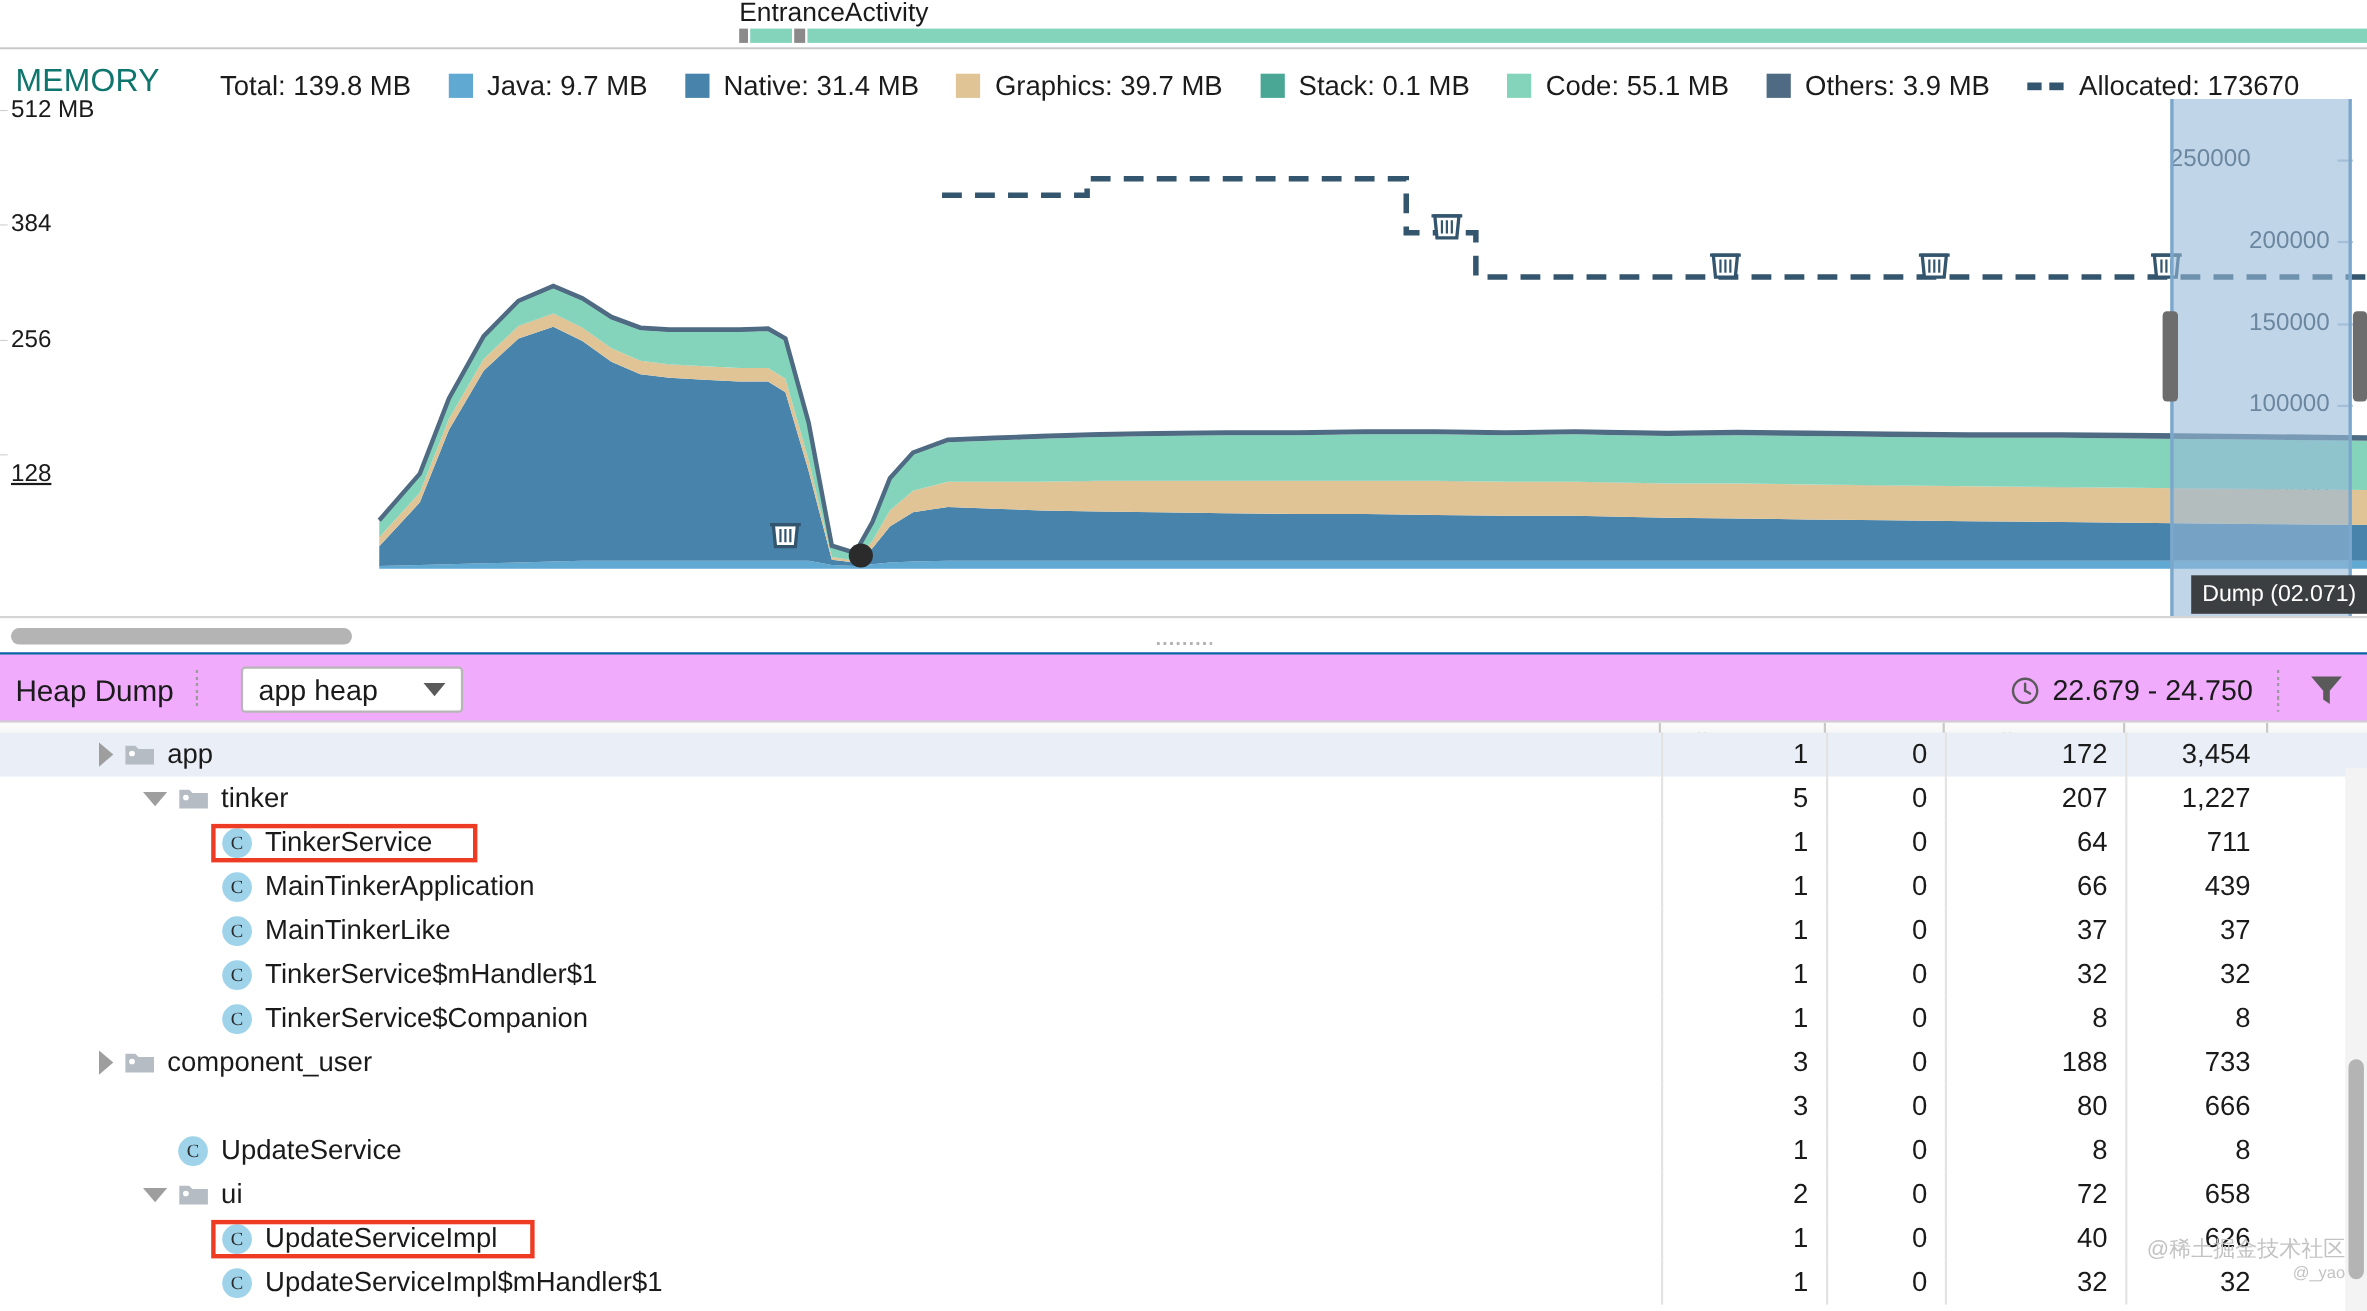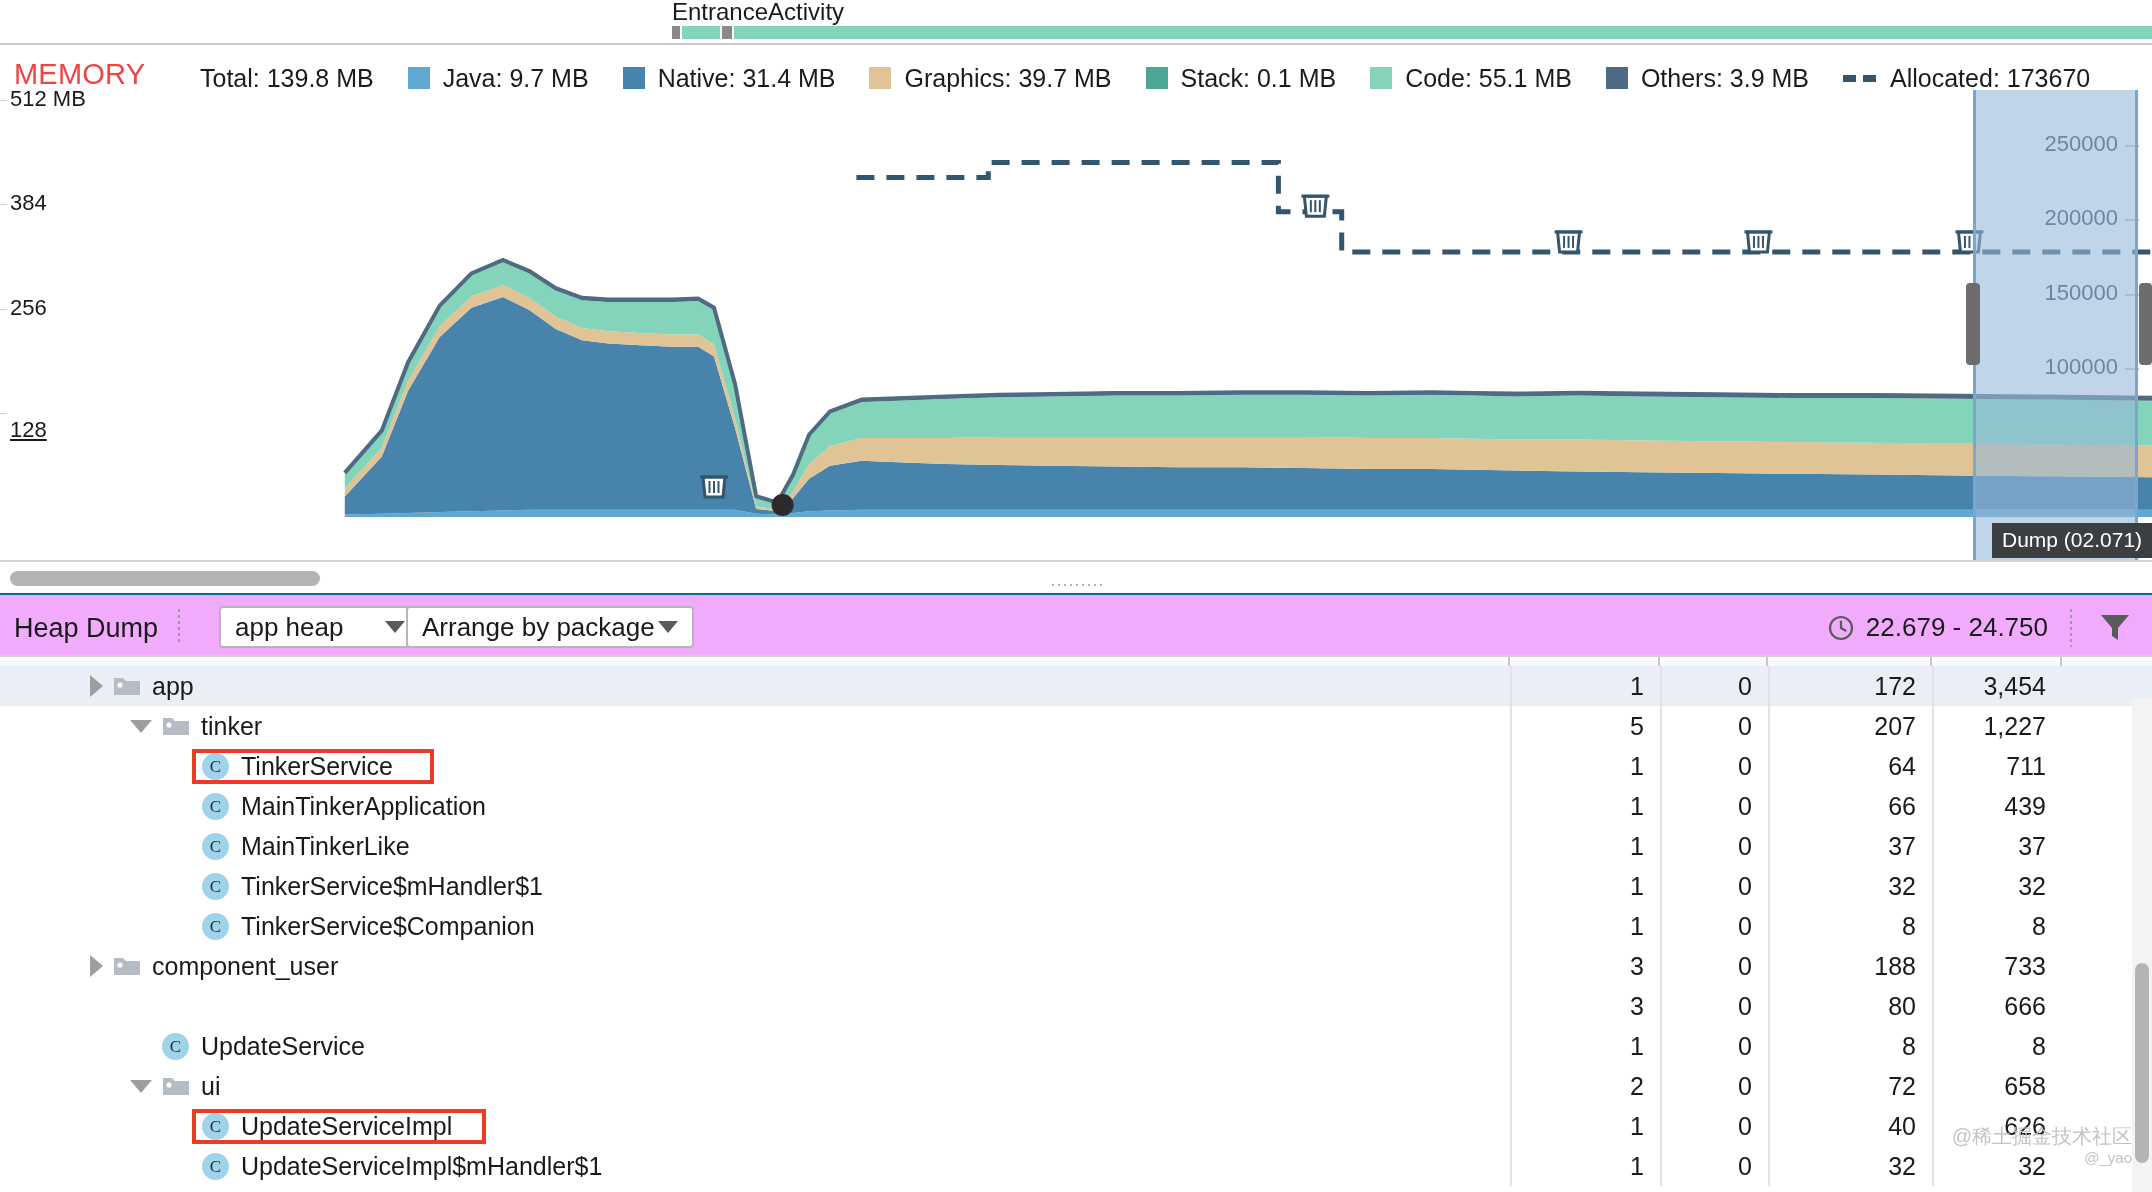--- a/index.html
+++ b/index.html
@@ -41,21 +41,21 @@
 
   
   #memory-panel {
     position: absolute;
     left: 0; top: 45px;
     width: 2152px; height: 515px;
     background: #ffffff;
   }
   #memory-title {
     position: absolute; left: 14px; top: 13px;
-    font-size: 29px; color: #ef4444; letter-spacing: .2px;
+    font-size: 29px; color: #0f766e; letter-spacing: .2px;
   }
   #legend {
     position: absolute; left: 200px; top: 18px;
     height: 30px;
     display: flex; align-items: center;
     font-size: 25px; color: #1b1b1b;
     white-space: nowrap;
   }
   .legend-item { display: flex; align-items: center; margin-right: 34px; }
   .legend-swatch { width: 22px; height: 22px; margin-right: 13px; flex: 0 0 auto; }
@@ -336,21 +336,21 @@
       <div class="y-tick-left" style="top: 55px;"></div>
       <div class="y-label-left" style="top: 145.25px;">384</div>
       <div class="y-tick-left" style="top: 159.25px;"></div>
       <div class="y-label-left" style="top: 249.5px;">256</div>
       <div class="y-tick-left" style="top: 263.5px;"></div>
       <div class="y-label-left" style="top: 372px; text-decoration: underline;">128</div>
       <div class="y-tick-left" style="top: 367.75px;"></div>
     </div>
 
   <div id="y-right">
-      <div class="y-label-right" style="top: 85.6786px; left: 1988px;">250000</div>
+      <div class="y-label-right" style="top: 85.6786px; left: 1916px;">250000</div>
       <div class="y-tick-right" style="top: 99.6786px; left: 2125px;"></div>
       <div class="y-label-right" style="top: 160.143px; left: 1988px;">200000</div>
       <div class="y-tick-right" style="top: 174.143px; left: 2125px;"></div>
       <div class="y-label-right" style="top: 234.607px; left: 1988px;">150000</div>
       <div class="y-tick-right" style="top: 248.607px; left: 2125px;"></div>
       <div class="y-label-right" style="top: 309.071px; left: 1988px;">100000</div>
       <div class="y-tick-right" style="top: 323.071px; left: 2125px;"></div>
       <div class="y-label-right" style="top: 383.536px; left: 1988px;">50000</div>
       <div class="y-tick-right" style="top: 397.536px; left: 2125px;"></div>
     </div>
@@ -456,24 +456,20 @@
 
 <div id="heap-toolbar">
   <div id="heap-dump-label">Heap Dump</div>
   <div id="tb-sep-1"></div>
 
   <div class="combo" id="combo-heap">
     <span class="combo-text">app heap</span>
     <span class="combo-arrow"></span>
   </div>
 
-  <div class="combo" id="combo-arrange">
-    <span class="combo-text">Arrange by package</span>
-    <span class="combo-arrow"></span>
-  </div>
 
   <div id="time-range">
     <span id="clock-icon">
       <svg width="28" height="28" viewBox="0 0 28 28">
         <circle cx="14" cy="14" r="11" fill="none" stroke="#5a5a5a" stroke-width="2.2"></circle>
         <line x1="14" y1="14" x2="14" y2="7.5" stroke="#5a5a5a" stroke-width="2.2" stroke-linecap="round"></line>
         <line x1="14" y1="14" x2="18.5" y2="16.5" stroke="#5a5a5a" stroke-width="2.2" stroke-linecap="round"></line>
       </svg>
     </span>
     <span>22.679 - 24.750</span>

